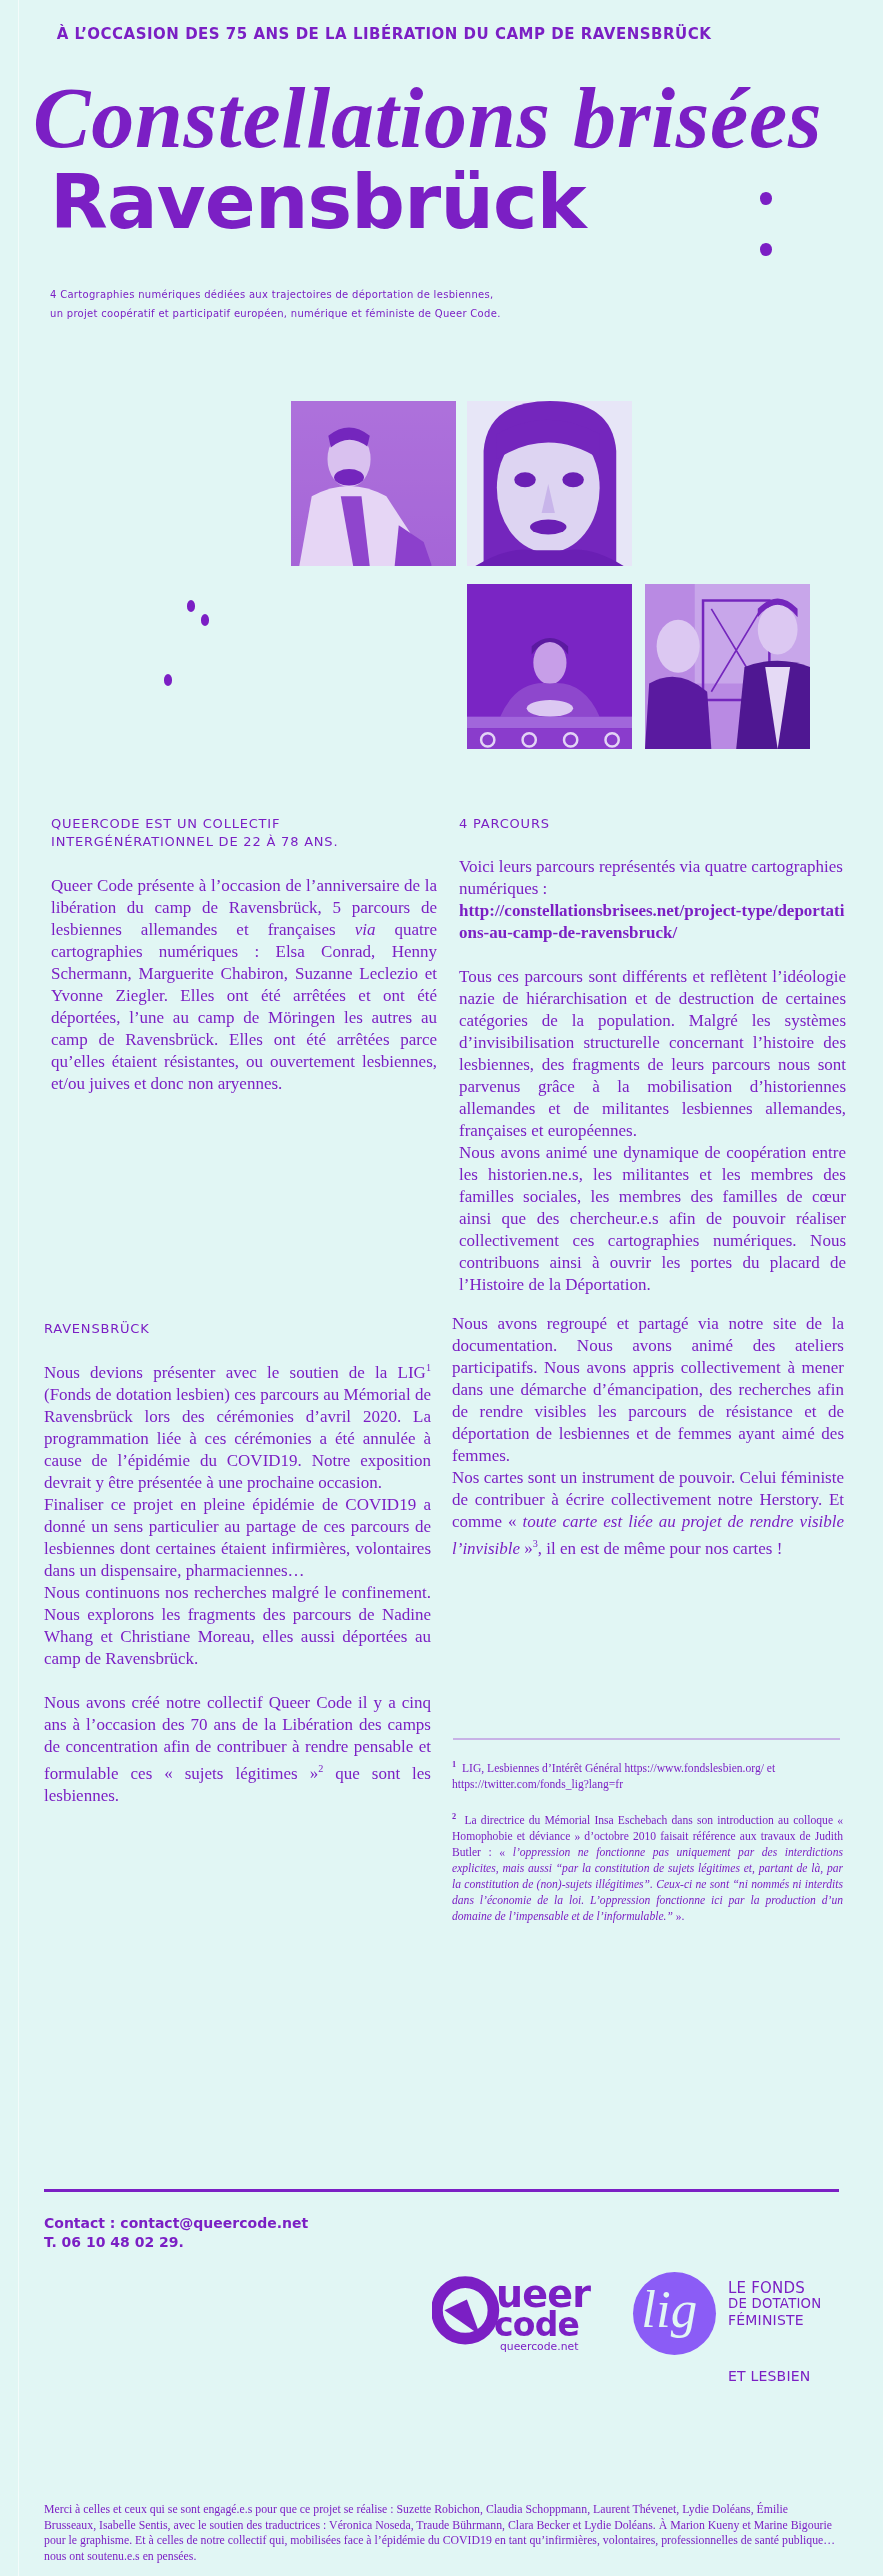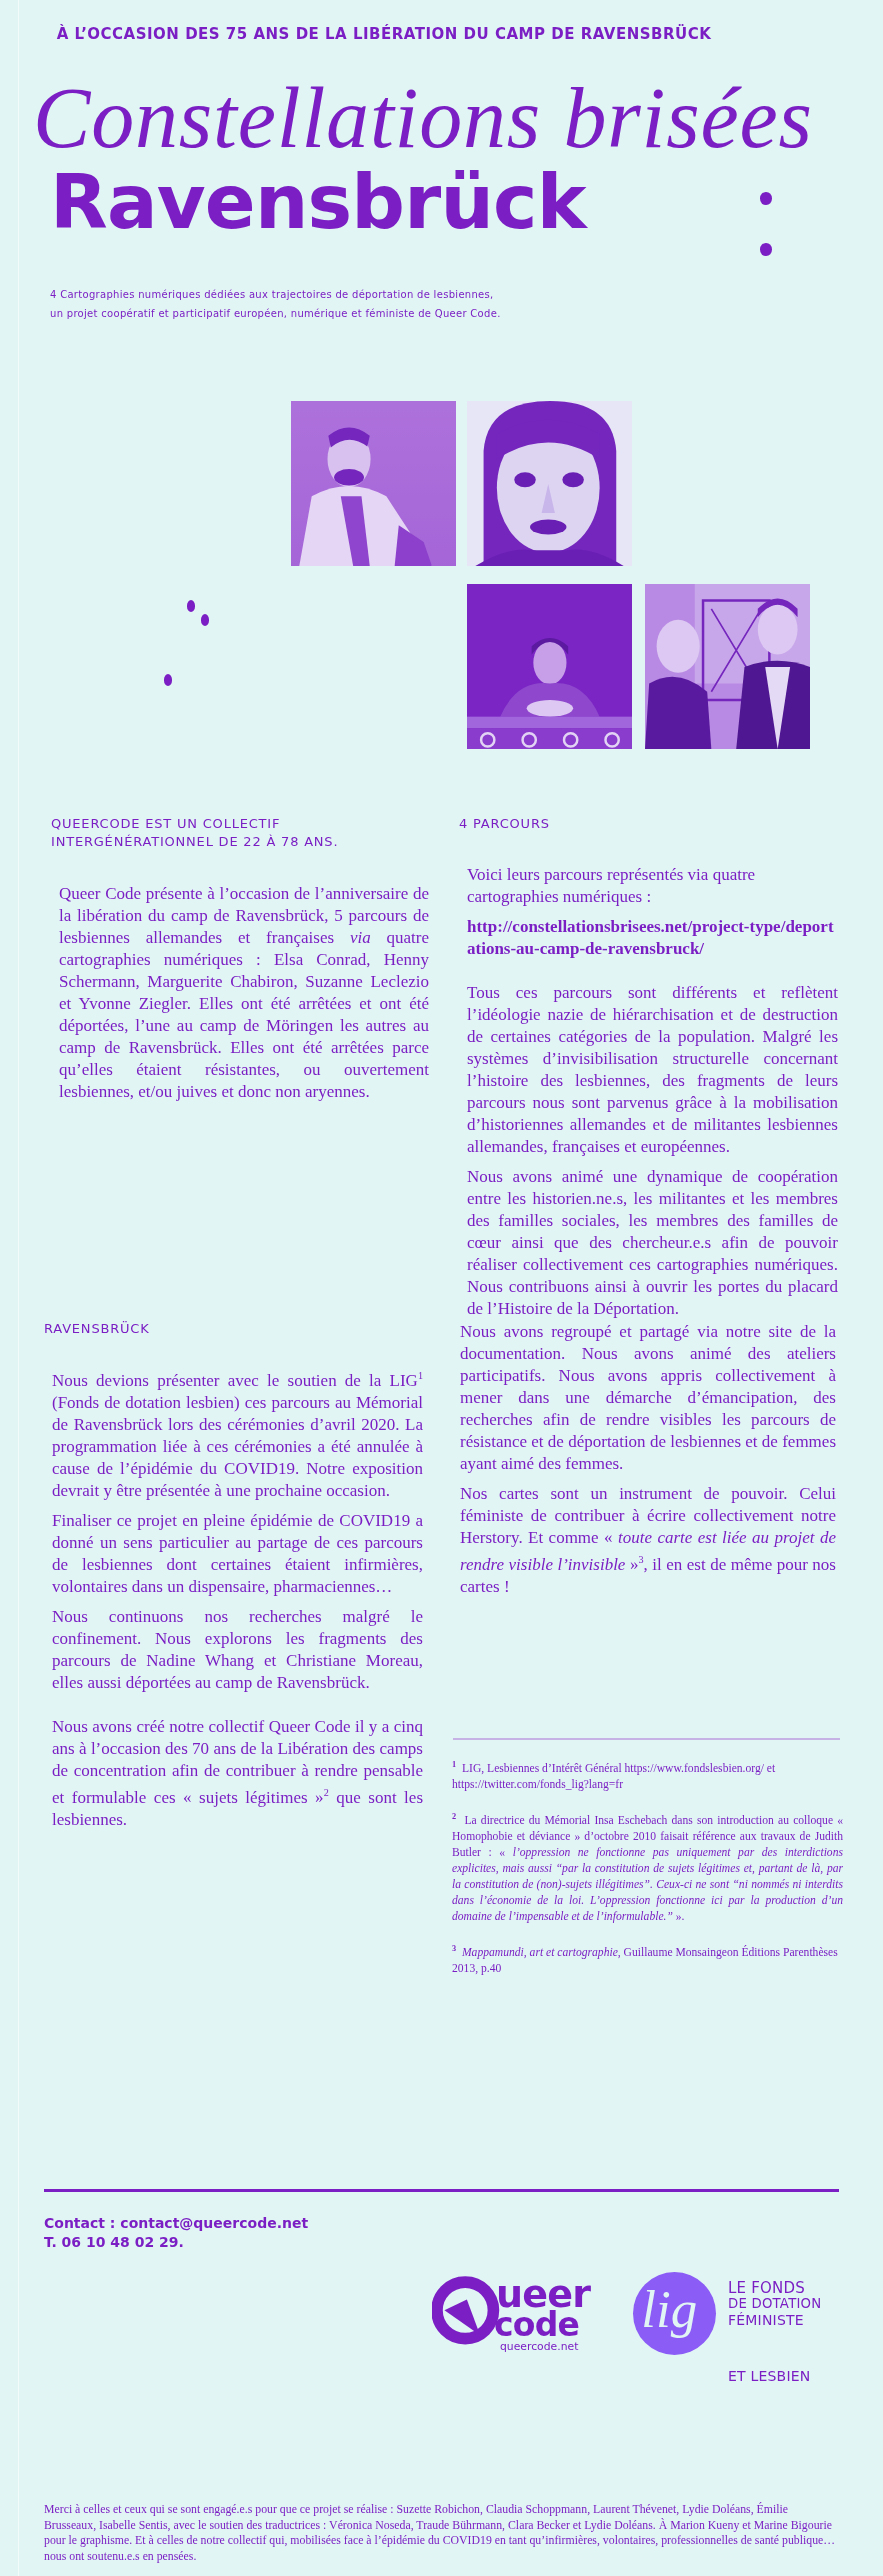--- a/index.html
+++ b/index.html
@@ -2,29 +2,29 @@
 <html style="font-size:13.3px"><head>
 <meta charset="utf-8">
 <style>
   html,body{margin:0;padding:0;}
   body{width:884px;height:2576px;background:#e1f6f4;position:relative;overflow:hidden;color:#7b1fc4;}
   .abs{position:absolute;}
   .sans{font-family:"DejaVu Sans","Liberation Sans",sans-serif;}
   .serif{font-family:"Liberation Serif","DejaVu Serif",serif;}
   .left-rule{left:17.5px;top:0;width:0.8px;height:2576px;background:#f3fbfa;}
   .kicker{top:25px;left:0;width:768px;text-align:center;font-size:15px;font-weight:bold;letter-spacing:0.5px;}
-  .title1{top:75px;left:33px;font-size:86px;font-style:italic;letter-spacing:0.8px;line-height:1;font-weight:normal;}
+  .title1{top:75px;left:33px;font-size:86px;font-style:italic;letter-spacing:0.8px;line-height:1;font-weight:bold;}
   .title2{top:165px;left:50px;font-size:75px;font-weight:bold;line-height:1;letter-spacing:-0.8px;}
   .colon-dot{width:11.6px;height:12.5px;border-radius:50%;background:#7b1fc4;}
   .subtitle{top:285px;left:50px;font-size:10px;line-height:19px;letter-spacing:0.3px;}
   .photo{width:165px;height:165px;overflow:hidden;}
   .deco-dot{width:8.3px;height:11.6px;border-radius:50%;background:#7b1fc4;}
   .section-head{font-size:13px;font-weight:normal;letter-spacing:0.8px;line-height:17.5px;}
   .body{font-size:17px;line-height:22px;text-align:justify;hyphens:auto;}
-  .body p{margin:8px;}
+  .body p{margin:0;}
   .link{font-weight:bold;}
   .fn-rule{left:453px;top:1738px;width:387px;height:1.7px;background:#c7b2e6;}
   .foot{font-size:11.6px;line-height:16px;}
   .foot sup{font-weight:bold;font-size:8.3px;}
   .contact-rule{left:44px;top:2189px;width:795px;height:2.5px;background:#7b1fc4;}
   .contact{top:2214px;left:44px;font-size:14px;font-weight:bold;line-height:19px;}
   .credits{top:2502px;left:44px;width:798px;font-size:11.8px;line-height:15.6px;}
   sup{font-size:0.6em;}
 </style>
 </head>
@@ -132,21 +132,20 @@
 </div>
 <div class="abs body serif" style="left:452px;top:1313px;width:392px;">
   <p>Nous avons regroupé et partagé via notre site de la documentation. Nous avons animé des ateliers participatifs. Nous avons appris collectivement à mener dans une démarche d’émancipation, des recherches afin de rendre visibles les parcours de résistance et de déportation de lesbiennes et de femmes ayant aimé des femmes.</p>
   <p><span>Nos cartes sont un instrument de pouvoir. Celui féministe de contribuer à écrire collectivement notre Herstory. Et comme « </span><em>toute carte est liée au projet de rendre visible l’invisible</em><span> »</span><sup>3</sup><span>, il en est de même pour nos cartes !</span></p>
 </div>
 
 <div class="abs fn-rule"></div>
 <div class="abs foot serif" style="left:452px;top:1757px;width:391px;">
   <div><sup>1</sup>&nbsp; <span>LIG, Lesbiennes d’Intérêt Général https://www.fondslesbien.org/ et https://twitter.com/fonds_lig?lang=fr</span></div>
   <div style="margin-top:16px;text-align:justify;"><sup>2</sup>&nbsp; <span>La directrice du Mémorial Insa Eschebach dans son introduction au colloque « Homophobie et déviance » d’octobre 2010 faisait référence aux travaux de Judith Butler : « </span><em>l’oppression ne fonctionne pas uniquement par des interdictions explicites, mais aussi “par la constitution de sujets légitimes et, partant de là, par la constitution de (non)-sujets illégitimes”. Ceux-ci ne sont “ni nommés ni interdits dans l’économie de la loi. L’oppression fonctionne ici par la production d’un domaine de l’impensable et de l’informulable.”</em><span> ».</span></div>
-  <div style="margin-top:16px;"><sup>3</sup>&nbsp; <em>Mappamundi, art et cartographie</em><span>, Guillaume Monsaingeon Éditions Parenthèses 2013, p.40</span></div>
 </div>
 
 <div class="abs contact-rule"></div>
 <div class="abs contact sans">
   <div>Contact : contact@queercode.net</div>
   <div>T. 06 10 48 02 29.</div>
 </div>
 
 <div class="abs" style="left:432px;top:2273px;width:166px;height:83px;">
   <svg width="166" height="83" viewBox="0 0 200 100">

